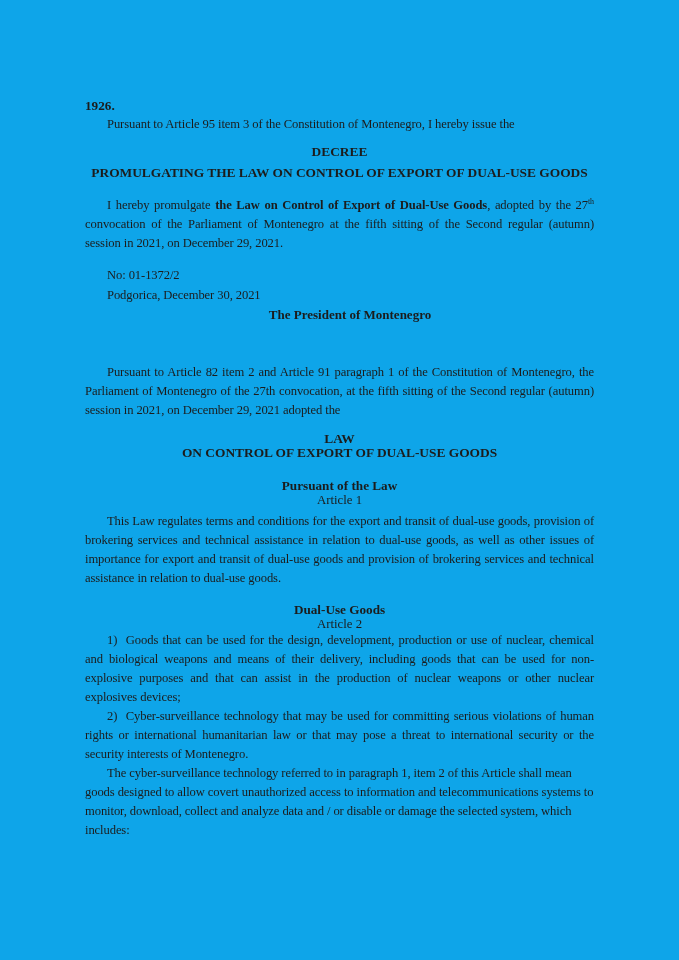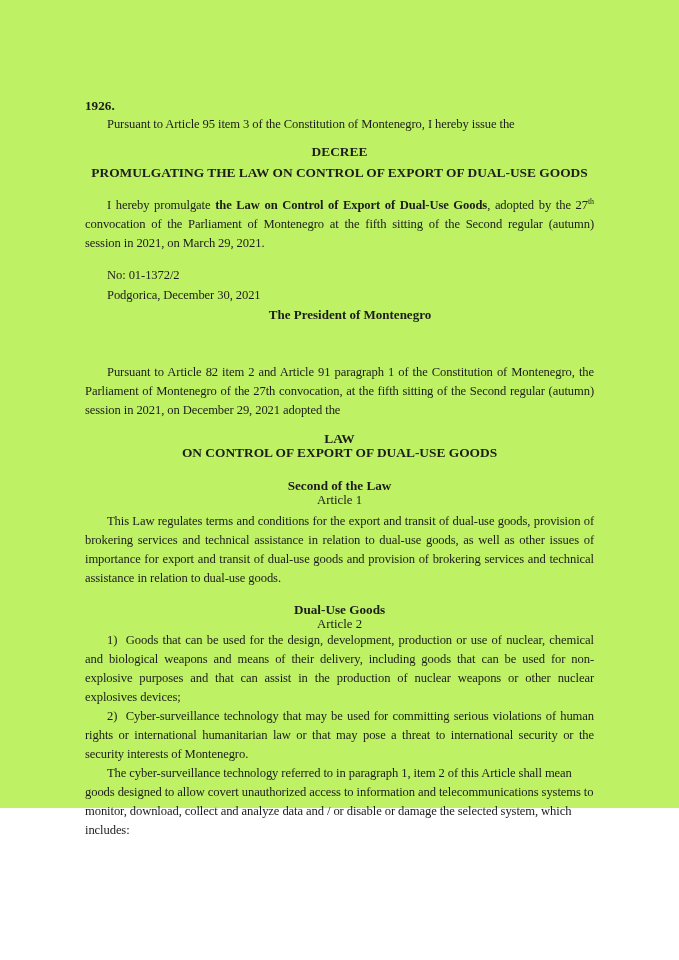--- a/index.html
+++ b/index.html
@@ -10,23 +10,23 @@
   body {
     width: 679px;
     height: 960px;
     font-family: "Liberation Serif", serif;
     color: #1c1c1c;
     overflow: hidden;
   }
   .page {
     box-sizing: border-box;
     width: 679px;
-    height: 808px;
+    height: 960px;
     padding: 96px 85px 20px 85px;
-    background: #bef264;
+    background: #0ea5e9;
   }
   .item-number {
     margin: 0;
     font-size: 13.2px;
     font-weight: bold;
     line-height: 19px;
   }
   .para {
     margin: 0;
     font-size: 12.6px;
@@ -107,38 +107,38 @@
 
   <p class="item-number">1926.</p>
 
   <p class="intro-line">Pursuant to Article 95 item 3 of the Constitution of Montenegro, I hereby issue the</p>
 
   <div class="decree-title">
     <div>DECREE</div>
     <div>PROMULGATING THE LAW ON CONTROL OF EXPORT OF DUAL-USE GOODS</div>
   </div>
 
-  <p class="para promulgation"><span>I hereby promulgate </span><b>the Law on Control of Export of Dual-Use Goods</b><span>, adopted by the 27</span><sup>th</sup><span> convocation of the Parliament of Montenegro at the fifth sitting of the Second regular (autumn) session in 2021, on March 29, 2021.</span></p>
+  <p class="para promulgation"><span>I hereby promulgate </span><b>the Law on Control of Export of Dual-Use Goods</b><span>, adopted by the 27</span><sup>th</sup><span> convocation of the Parliament of Montenegro at the fifth sitting of the Second regular (autumn) session in 2021, on December 29, 2021.</span></p>
 
   <p class="ref-line">No: 01-1372/2</p>
 
   <p class="place-line">Podgorica, December 30, 2021</p>
 
   <div class="signature">
     <div>The President of Montenegro</div>
   </div>
 
   <p class="para adoption">Pursuant to Article 82 item 2 and Article 91 paragraph 1 of the Constitution of Montenegro, the Parliament of Montenegro of the 27th convocation, at the fifth sitting of the Second regular (autumn) session in 2021, on December 29, 2021 adopted the</p>
 
   <div class="law-title">
     <div>LAW</div>
     <div>ON CONTROL OF EXPORT OF DUAL-USE GOODS</div>
   </div>
 
-  <div class="section-heading" style="margin-top:17px;">Second of the Law</div>
+  <div class="section-heading" style="margin-top:17px;">Pursuant of the Law</div>
 
   <div class="article-label">Article 1</div>
 
   <p class="para article-body">This Law regulates terms and conditions for the export and transit of dual-use goods, provision of brokering services and technical assistance in relation to dual-use goods, as well as other issues of importance for export and transit of dual-use goods and provision of brokering services and technical assistance in relation to dual-use goods.</p>
 
   <div class="section-heading" style="margin-top:14px;text-align:center;">Dual-Use Goods</div>
 
   <div class="article-label">Article 2</div>
 
 

